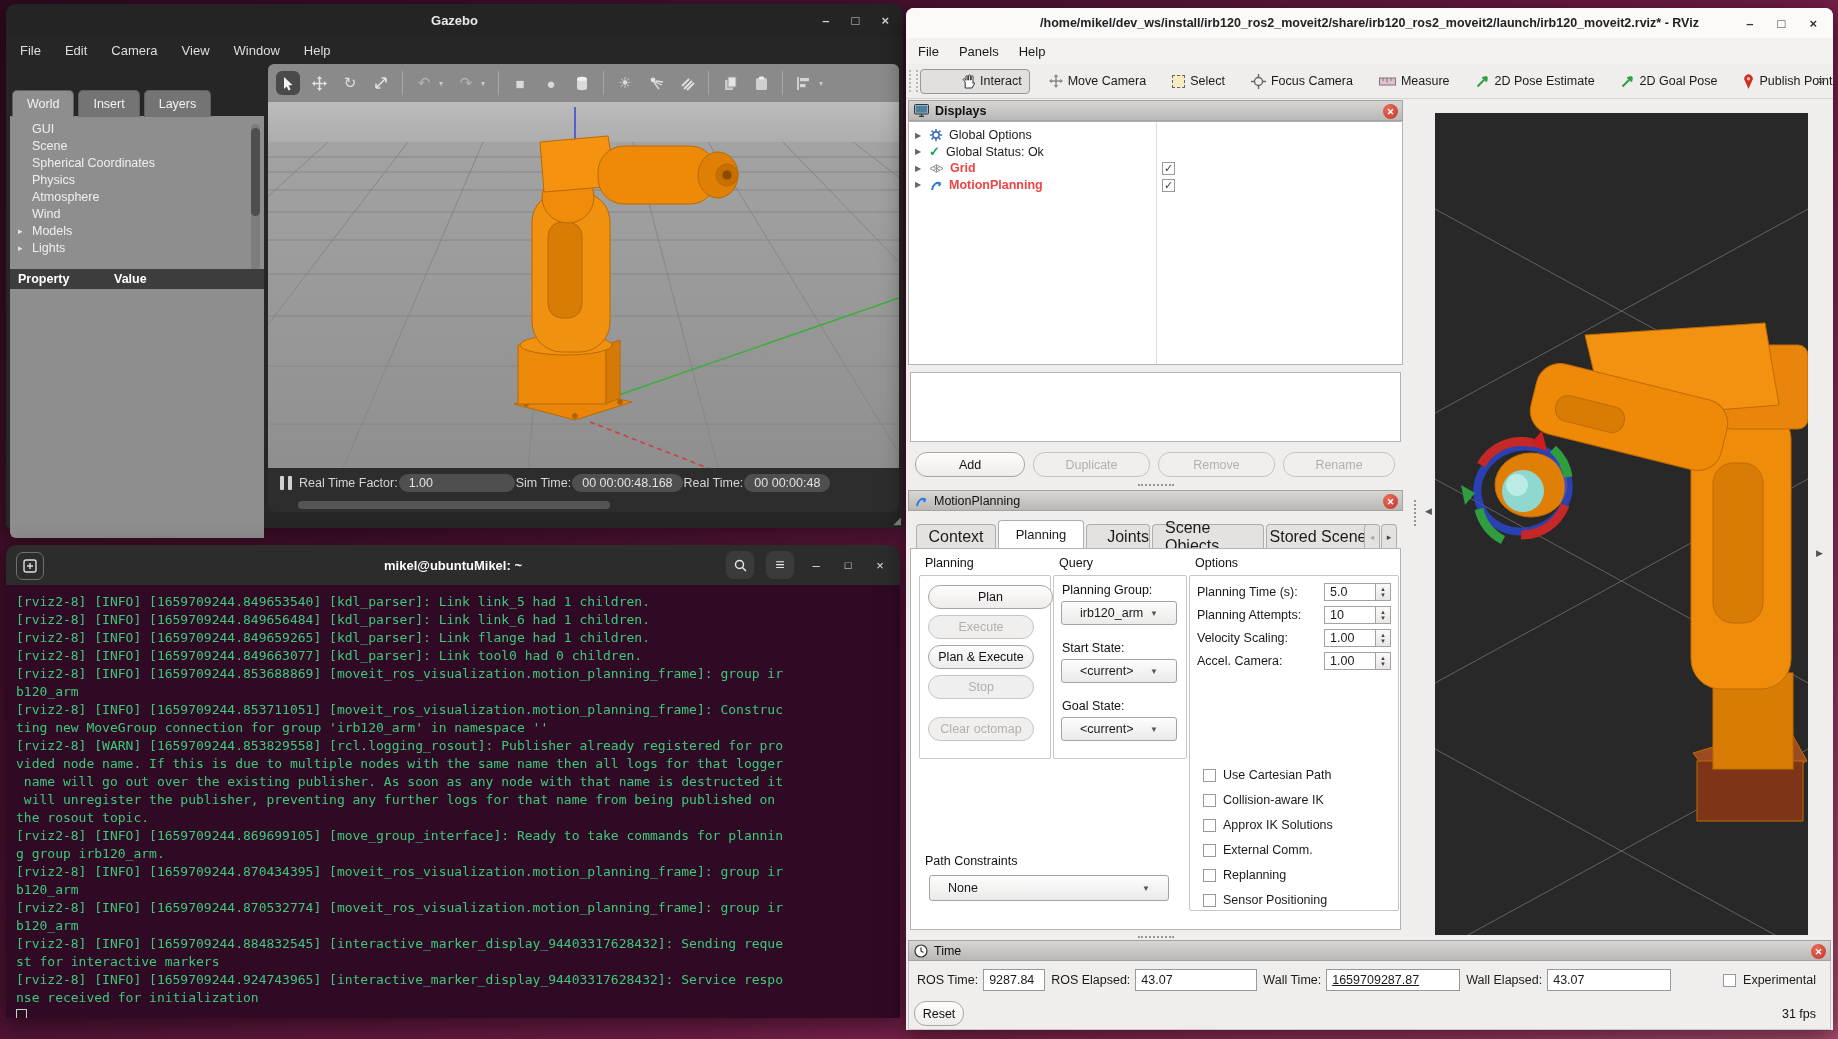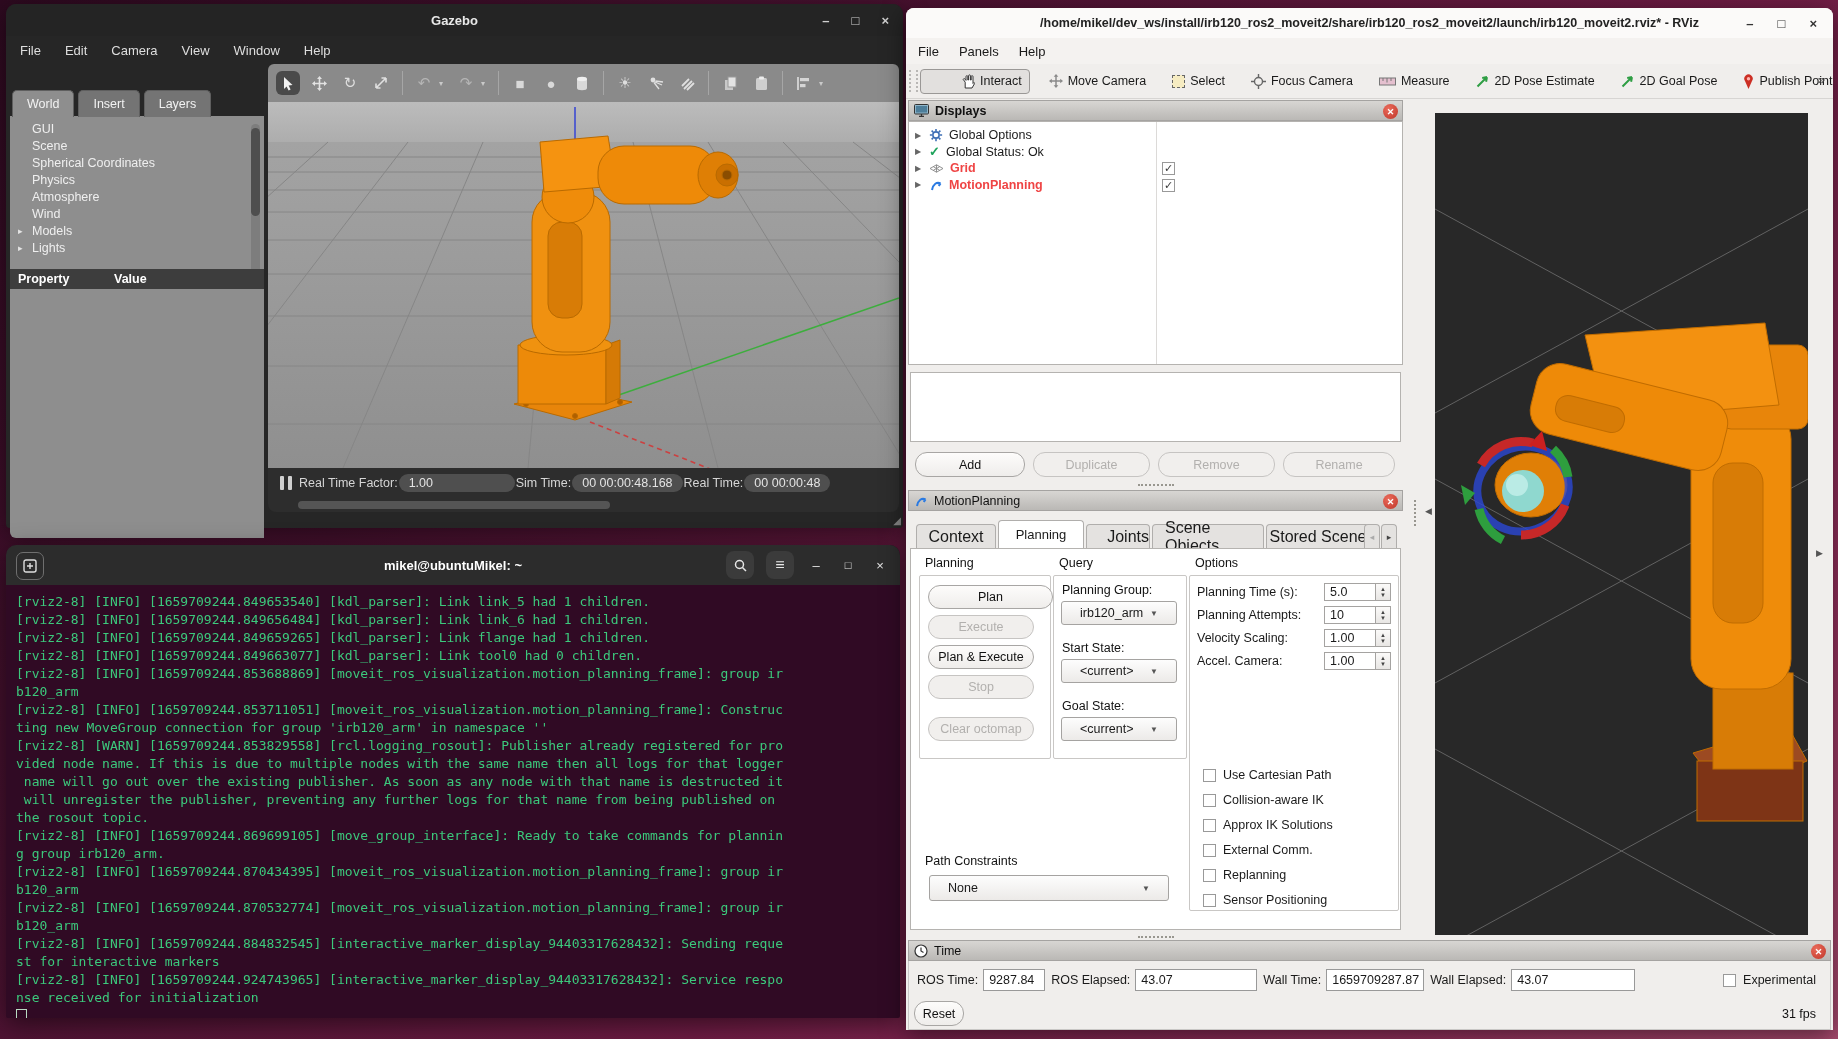--- a/index.html
+++ b/index.html
@@ -706,21 +706,21 @@
             <span class="tinput" style="width: 62px;">9287.84</span>
           </span>
 
           <span class="tfield">
             <span>ROS Elapsed:</span>
             <span class="tinput" style="width: 122px;">43.07</span>
           </span>
 
           <span class="tfield">
             <span>Wall Time:</span>
-            <span class="tinput" style="width: 98px;">1659709287.87</span>
+            <span class="tinput" style="width: 134px; text-decoration: underline;">1659709287.87</span>
           </span>
 
           <span class="tfield">
             <span>Wall Elapsed:</span>
             <span class="tinput" style="width: 124px;">43.07</span>
           </span>
         </div>
       <label class="mp-check abs" style="right:14px;top:11px;">
         <span class="cb"></span>
         <span>Experimental</span>

